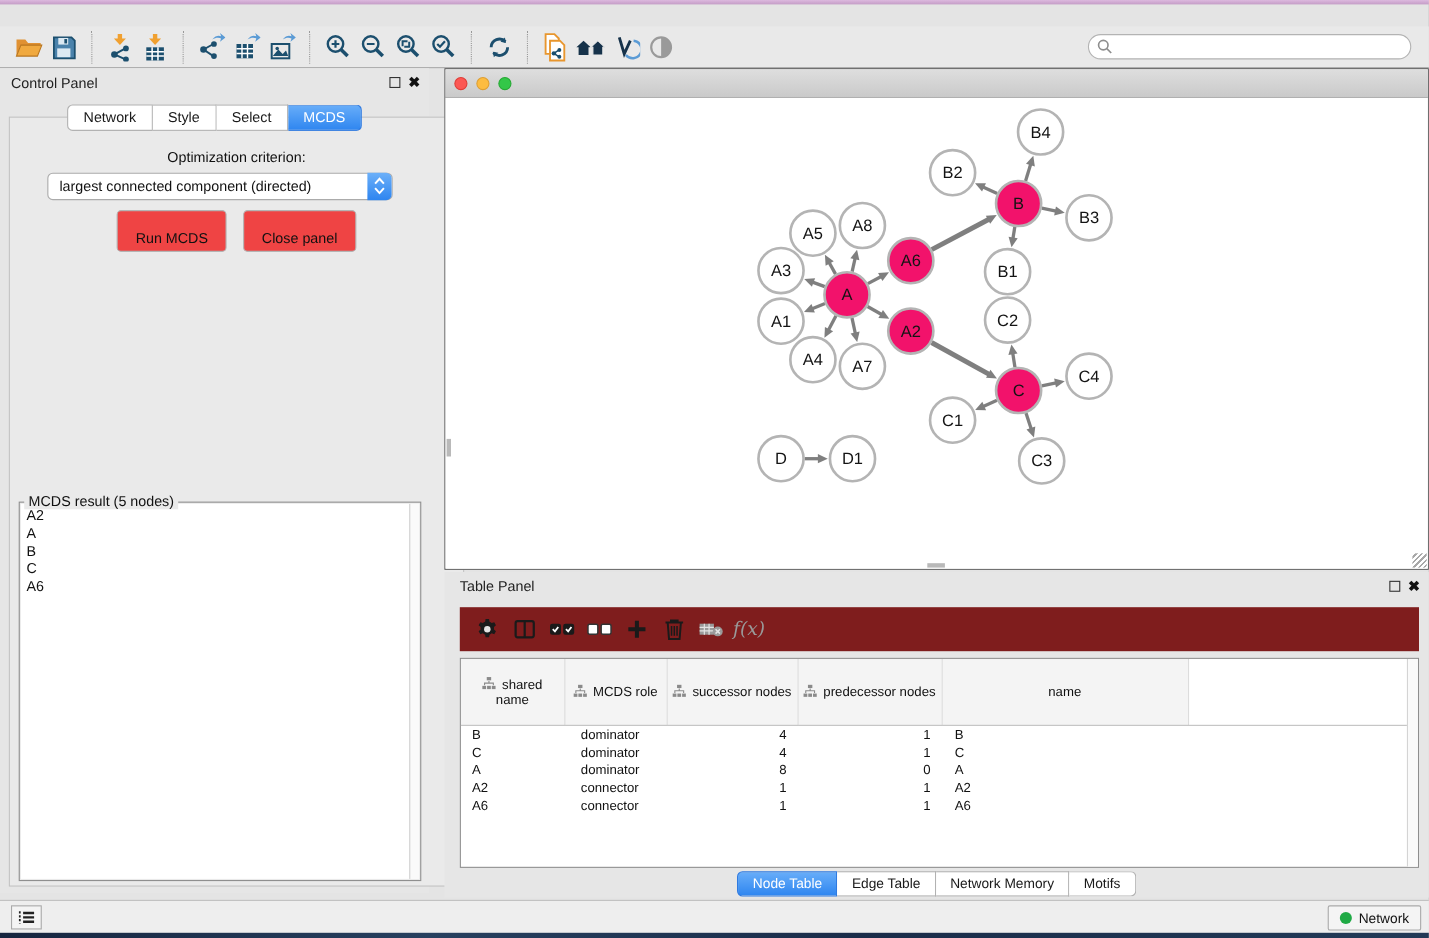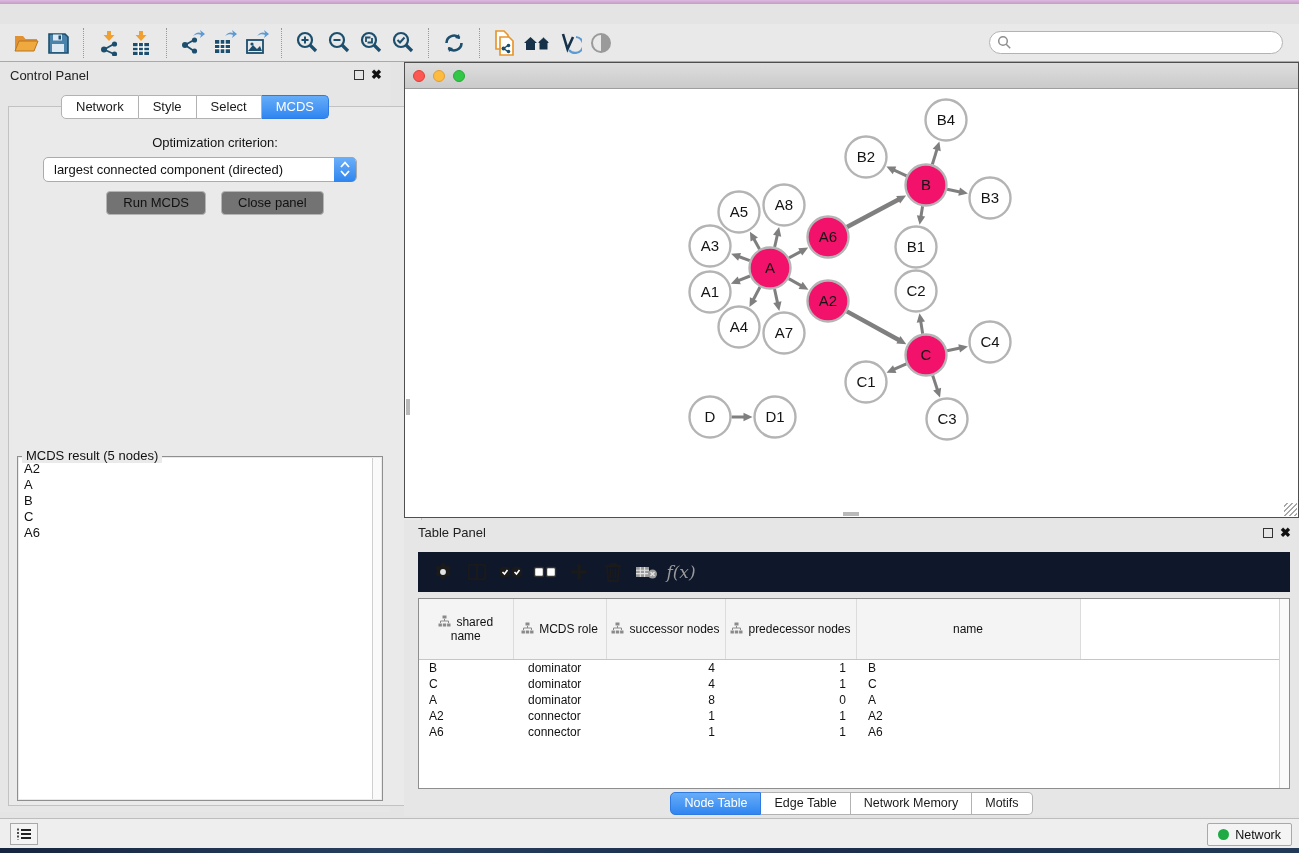--- a/index.html
+++ b/index.html
@@ -46,22 +46,22 @@
   #cp-content { position:absolute; left:8px; top:44px; width:414px; height:700px;
     background:#eaeaea; border:1px solid #c2c2c2; }
   #criterion-label { position:absolute; top:28px; left:0; right:0; text-align:center; font-size:13px; color:#111; }
   #criterion-select { position:absolute; left:34px; top:50px; width:314px; height:25px;
     background:#fff; border:1px solid #ababab; border-radius:5px; font-size:13px; color:#111;
     display:flex; align-items:center; padding-left:10px; }
   #criterion-stepper { position:absolute; right:0px; top:-1px; width:22px; height:25px;
     background:linear-gradient(#6cb0f9,#2e85f0); border-radius:0 5px 5px 0; }
   #criterion-stepper svg { display:block; margin:4px auto; }
   #cp-buttons { position:absolute; top:84px; left:0; right:0; display:flex; justify-content:center; gap:15px; }
-  .mac-btn { background:#737373; border:1px solid #b4b4b4; border-radius:4px; font-size:13px;
-    color:#111; padding:3px 16px 4px; font-family:"Liberation Sans",sans-serif; }
+  .mac-btn { background:#ef4444; border:1px solid #b4b4b4; border-radius:4px; font-size:13px;
+    color:#111; padding:17px 16px 4px; font-family:"Liberation Sans",sans-serif; }
   
   #result-box { position:absolute; left:8px; top:349px; width:366px; height:345px;
     border:1px solid #8f8f8f; }
   #result-label { position:absolute; top:-9px; left:4px; background:#eaeaea; padding:0 4px;
     font-size:13px; color:#111; z-index:2; }
   #result-list-wrap { position:absolute; inset:1px; background:#fff; }
   #result-scroll { position:absolute; top:0; right:0; bottom:0; width:9px;
     background:#fafafa; border-left:1px solid #cfcfcf; }
   #result-list { margin:0; padding:3px 0 0 5px; list-style:none; font-size:13px; color:#111; }
   #result-list li { line-height:16px; }
@@ -76,21 +76,21 @@
     font-size:13px; color:#2e2e2e; }
   #nw-canvas { position:absolute; left:0; top:26px; right:0; bottom:0; background:#fff; overflow:hidden; }
   #nw-scroll-left { position:absolute; left:1px; top:336px; width:4px; height:16px; background:#b9b9b9; }
   #nw-scroll-bottom { position:absolute; left:438px; bottom:1px; width:16px; height:4px; background:#b9b9b9; }
   #nw-grip { position:absolute; right:1px; bottom:1px; width:13px; height:13px;
     background:repeating-linear-gradient(135deg,#fff 0 2px,#a8a8a8 2px 3.5px); }
 
   
   #table-panel { position:absolute; left:404px; top:520px; width:895px; height:296px; background:#e6e6e6; }
   #tp-title { position:absolute; top:5px; left:14px; font-size:13px; color:#222; }
-  #tp-toolbar { position:absolute; left:14px; right:9px; top:32px; height:40px; background:#0f172a;
+  #tp-toolbar { position:absolute; left:14px; right:9px; top:32px; height:40px; background:#7f1d1d;
     display:flex; align-items:center; gap:8px; padding:0 12px; }
   .tp-icon { width:26px; height:26px; display:flex; align-items:center; justify-content:center; }
   #fx-label { font-family:"DejaVu Serif", serif; font-style:italic; font-size:17px; color:#9a9a9a; }
   #tp-tablewrap { position:absolute; left:14px; right:9px; top:78px; height:191px;
     background:#fff; border:1px solid #8e8e8e; overflow:hidden; }
   #tp-vscroll { position:absolute; top:0; right:0; bottom:0; width:10px;
     background:#fafafa; border-left:1px solid #d4d4d4; }
   table.dtable { border-collapse:collapse; font-size:12px; color:#111; table-layout:fixed; }
   table.dtable th { height:21px; background:#f4f4f4; border-bottom:1px solid #c6c6c6;
     border-right:1px solid #dcdcdc; font-weight:normal; font-size:12px; text-align:center; padding:16px 4px; }

